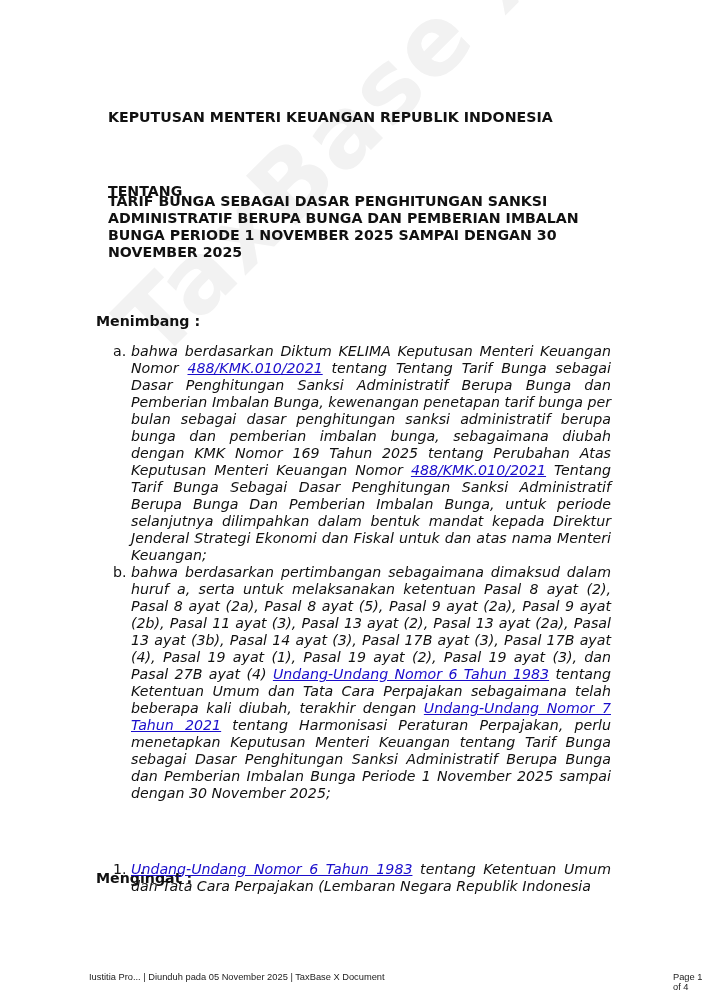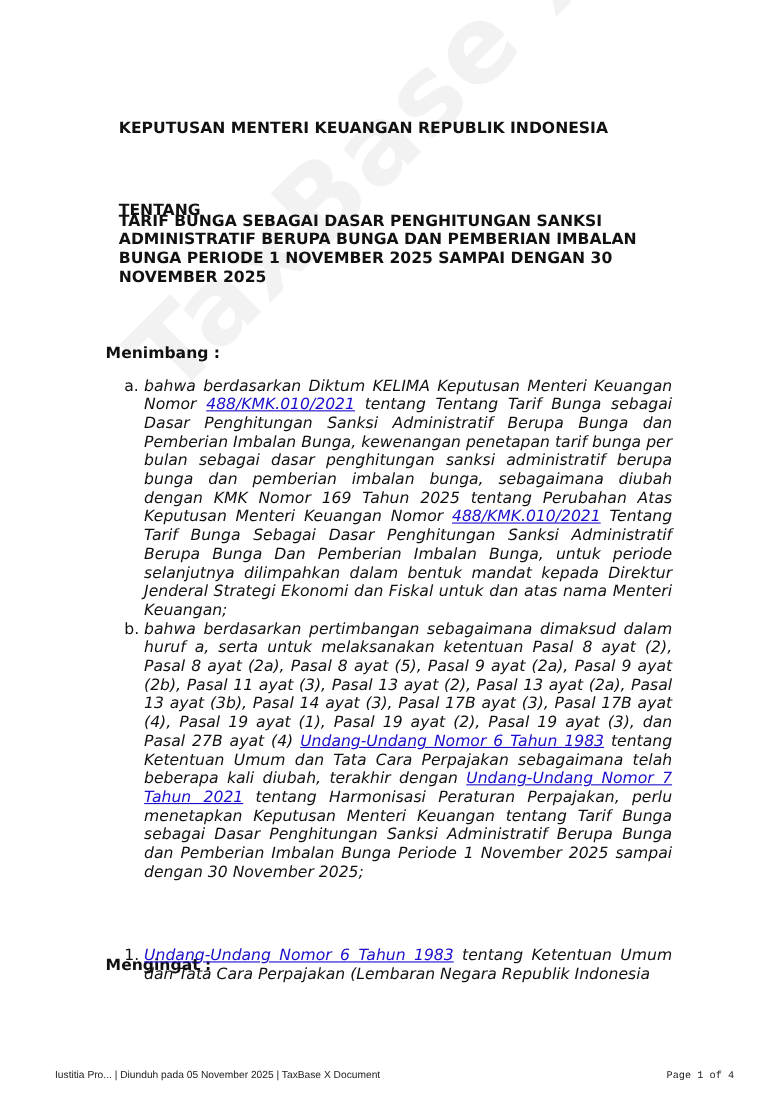--- a/index.html
+++ b/index.html
@@ -20,23 +20,23 @@
   .menimbang { top: 313px; }
   .mengingat { top: 870px; }
   .item { position: absolute; left: 113px; width: 498px; font-size: 14.2px; line-height: 17px; }
   .item .marker { position: absolute; left: 0; top: 0; width: 18px; }
   .item .body { margin-left: 18px; text-align: justify; font-style: italic; }
   .item-a { top: 343px; }
   .item-b { top: 564px; }
   .item-1 { top: 861px; }
   a.link { color: #1a0dcc; text-decoration: underline; }
   .footer { position: absolute; top: 972px; font-family: "Liberation Sans", sans-serif;
-            font-size: 9.3px; color: #222222; }
+            font-size: 9.3px; color: #222222; margin-left: 39px; }
   .footer-left { left: 50px; }
-  .footer-right { left: 606px; font-family: Liberation Mono, monospace; }
+  .footer-right { left: 634px; }
 </style>
 </head>
 <body>
 
 <div class="watermark">TaxBase X</div>
 
 <div class="page">
   <div class="title-block t1">
     <div>KEPUTUSAN MENTERI KEUANGAN REPUBLIK INDONESIA</div>
   </div>

